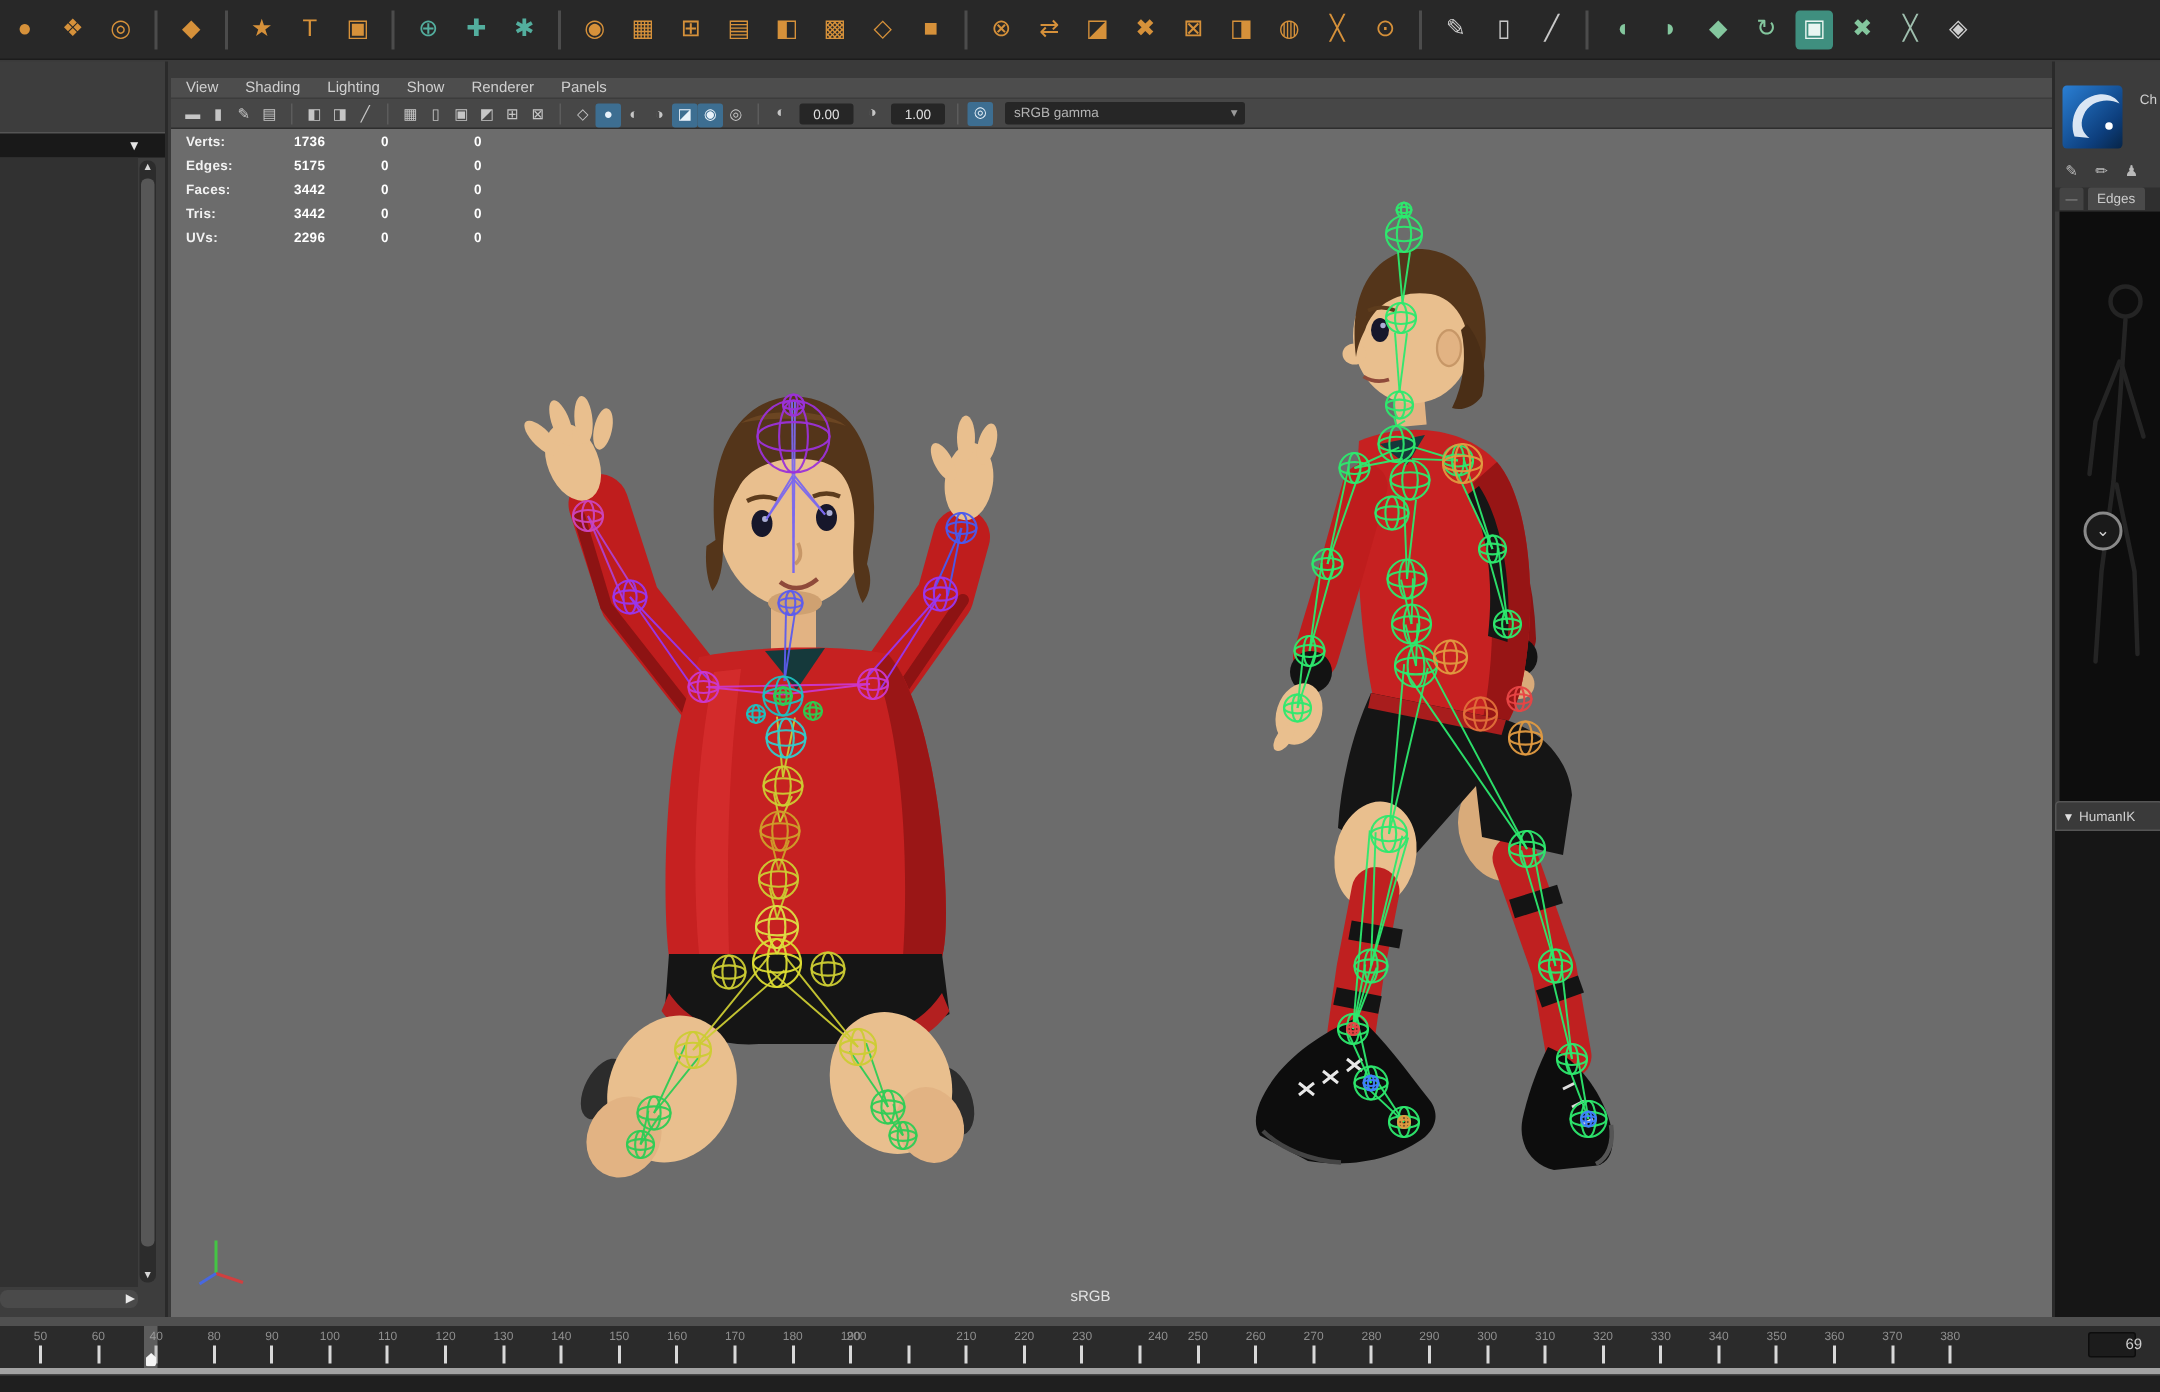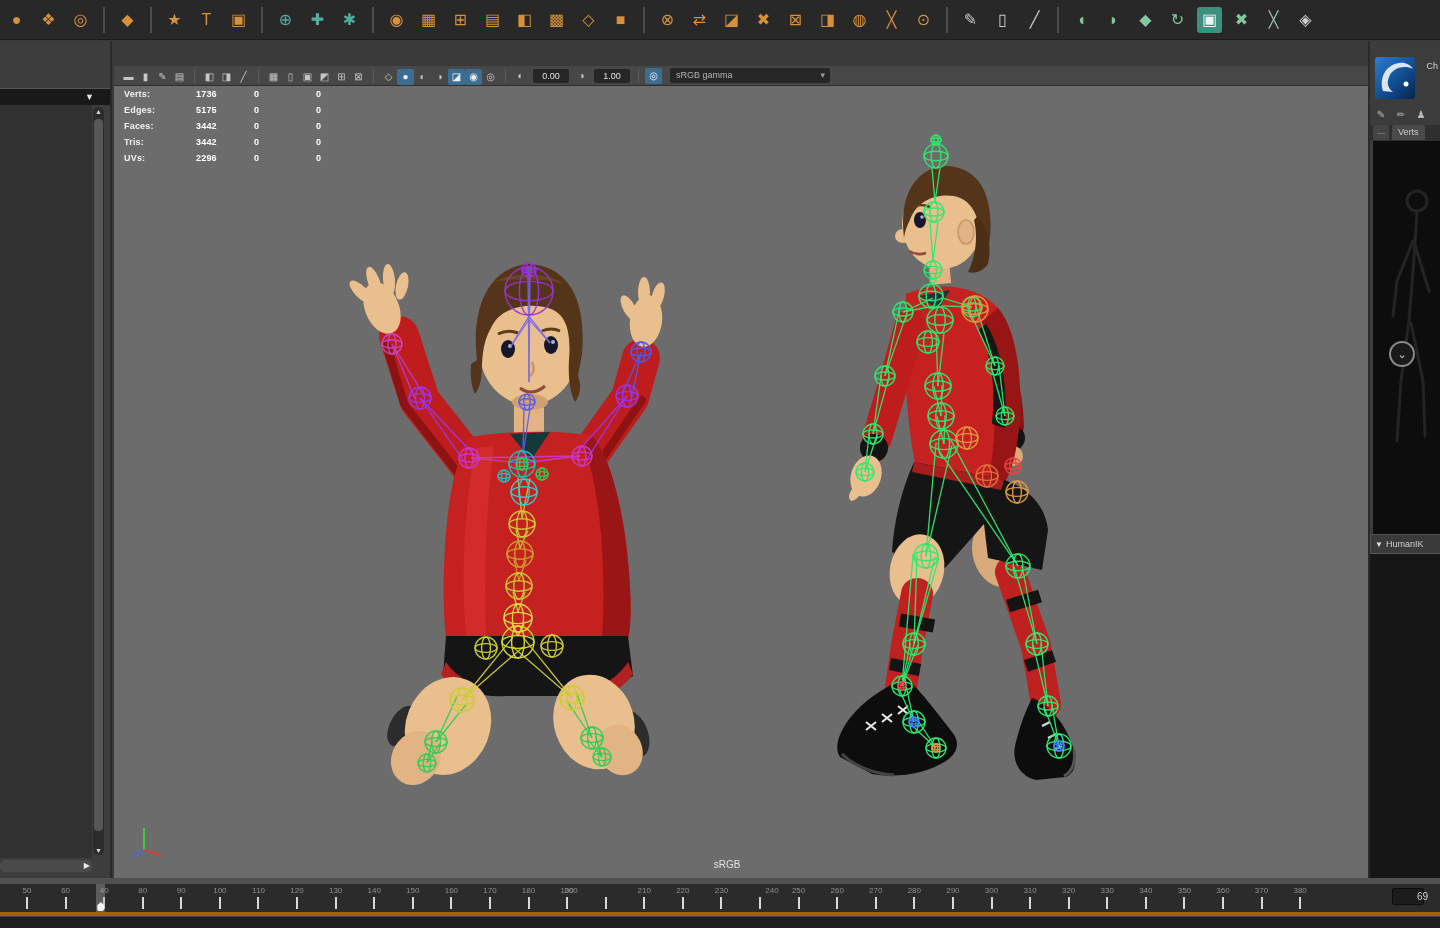--- a/index.html
+++ b/index.html
@@ -71,21 +71,21 @@
   .rp-preview { position:absolute; left:3px; top:100px; width:69px; height:393px; background:#0d0d0d; }
   .rp-nav-btn { position:absolute; left:16px; top:200px; width:26px; height:26px; border-radius:50%;
                 border:2px solid #8a8a8a; background:#1a1a1a; color:#cccccc; font-size:11px; line-height:22px; text-align:center; cursor:default; }
   .rp-humanik-tab { position:absolute; left:0px; top:493px; width:72px; height:20px; background:#3a3a3a;
                     border:1px solid #555; border-radius:3px 3px 0 0; color:#cfcfcf; font-size:9px; line-height:18px; padding-left:4px;
                     white-space:nowrap; overflow:hidden; }
   .rp-humanik-tab .arr { font-size:8px; margin-right:3px; color:#e0e0e0; }
   .rp-lower { position:absolute; left:0; top:513px; width:72px; height:324px; background:#161616; }
 
   
-  .timeline { position:absolute; left:0; top:878px; width:1440px; height:50px; background:#a16207; }
+  .timeline { position:absolute; left:0; top:878px; width:1440px; height:50px; background:#a3a3a3; }
   .tl-top { position:absolute; left:0; top:0; width:1440px; height:6px; background:#505050; }
   .ruler { position:absolute; left:0; top:6px; width:1440px; height:28px; background:#2b2b2b; }
   .tick-label { position:absolute; top:2px; width:30px; margin-left:-15px; text-align:center; color:#8f8f8f; font-size:8px; }
   .tick-line { position:absolute; top:13px; width:2px; height:12px; background:#d8d8d8; }
   .playhead { position:absolute; top:0; width:9px; height:28px; background:rgba(170,170,170,.40); }
   .playhead .pin { position:absolute; left:1px; bottom:1px; width:7px; height:9px; background:#f5f5f5;
                    clip-path:polygon(50% 0, 100% 35%, 100% 100%, 0 100%, 0 35%); border-radius:2px; }
   .frame-field { position:absolute; right:16px; top:10px; width:32px; height:17px; background:#1c1c1c; border:1px solid #0d0d0d;
                  color:#cccccc; font-size:10px; line-height:15px; text-align:center; border-radius:2px;padding-left:24px; }
   .range-strip { position:absolute; left:0; top:38px; width:1440px; height:12px; background:#1f1f1f; border-top:1px solid #484848; }
@@ -154,20 +154,28 @@
         <span class="lp-varr" style="top:1px">▲</span>
         <div class="lp-vthumb"></div>
         <span class="lp-varr" style="bottom:1px">▼</span>
       </div>
       <div class="lp-hscroll">
         <span class="lp-harr">▶</span>
       </div>
     </div>
 
     <div class="center">
+      <div class="panel-menubar">
+          <span class="mi">View</span>
+          <span class="mi">Shading</span>
+          <span class="mi">Lighting</span>
+          <span class="mi">Show</span>
+          <span class="mi">Renderer</span>
+          <span class="mi">Panels</span>
+        </div>
       <div class="panel-toolbar">
         <span id="tb-slot-a"><button class="pt-icon">▬</button><button class="pt-icon">▮</button><button class="pt-icon">✎</button><button class="pt-icon">▤</button></span>
         <span class="pt-sep"></span>
         <span id="tb-slot-b"><button class="pt-icon">◧</button><button class="pt-icon">◨</button><button class="pt-icon">╱</button></span>
         <span class="pt-sep"></span>
         <span id="tb-slot-c"><button class="pt-icon">▦</button><button class="pt-icon">▯</button><button class="pt-icon">▣</button><button class="pt-icon">◩</button><button class="pt-icon">⊞</button><button class="pt-icon">⊠</button></span>
         <span class="pt-sep"></span>
         <span id="tb-slot-d"><button class="pt-icon">◇</button><button class="pt-icon hl">●</button><button class="pt-icon">◐</button><button class="pt-icon">◑</button><button class="pt-icon hl">◪</button><button class="pt-icon hl">◉</button><button class="pt-icon">◎</button></span>
         <span class="pt-sep"></span>
         <button class="pt-icon">◐</button>
@@ -595,21 +603,21 @@
         </svg>
       </div>
       <span class="rp-channel-tab">Ch</span>
       <div class="rp-tools">
           <button class="rp-tool">✎</button>
           <button class="rp-tool">✏</button>
           <button class="rp-tool">♟</button>
         </div>
       <div class="rp-tabs">
         <span class="rp-minitab">—</span>
-        <span class="rp-tab">Verts</span>
+        <span class="rp-tab">Edges</span>
       </div>
       <div class="rp-preview">
         <svg width="69" height="393" viewBox="0 0 69 393">
           <g stroke="#242424" stroke-width="3" fill="none" stroke-linecap="round">
             <circle cx="44" cy="60" r="10"></circle>
             <path d="M44,72 L40,130 L36,180"></path>
             <path d="M40,100 L24,140 L20,175"></path>
             <path d="M42,104 L56,150"></path>
             <path d="M36,180 L28,240 L24,300"></path>
             <path d="M38,182 L50,240 L52,295"></path>

